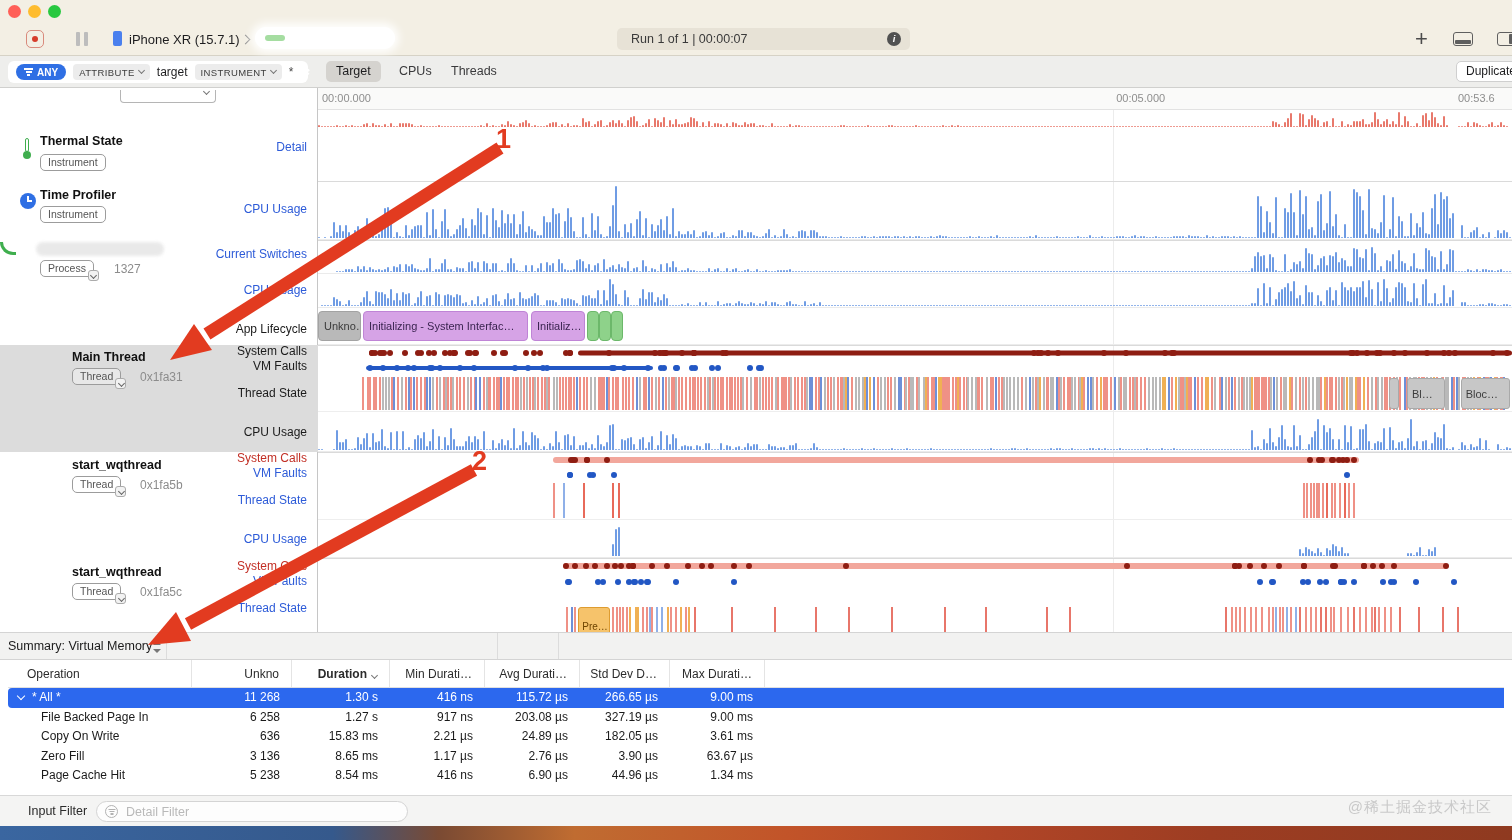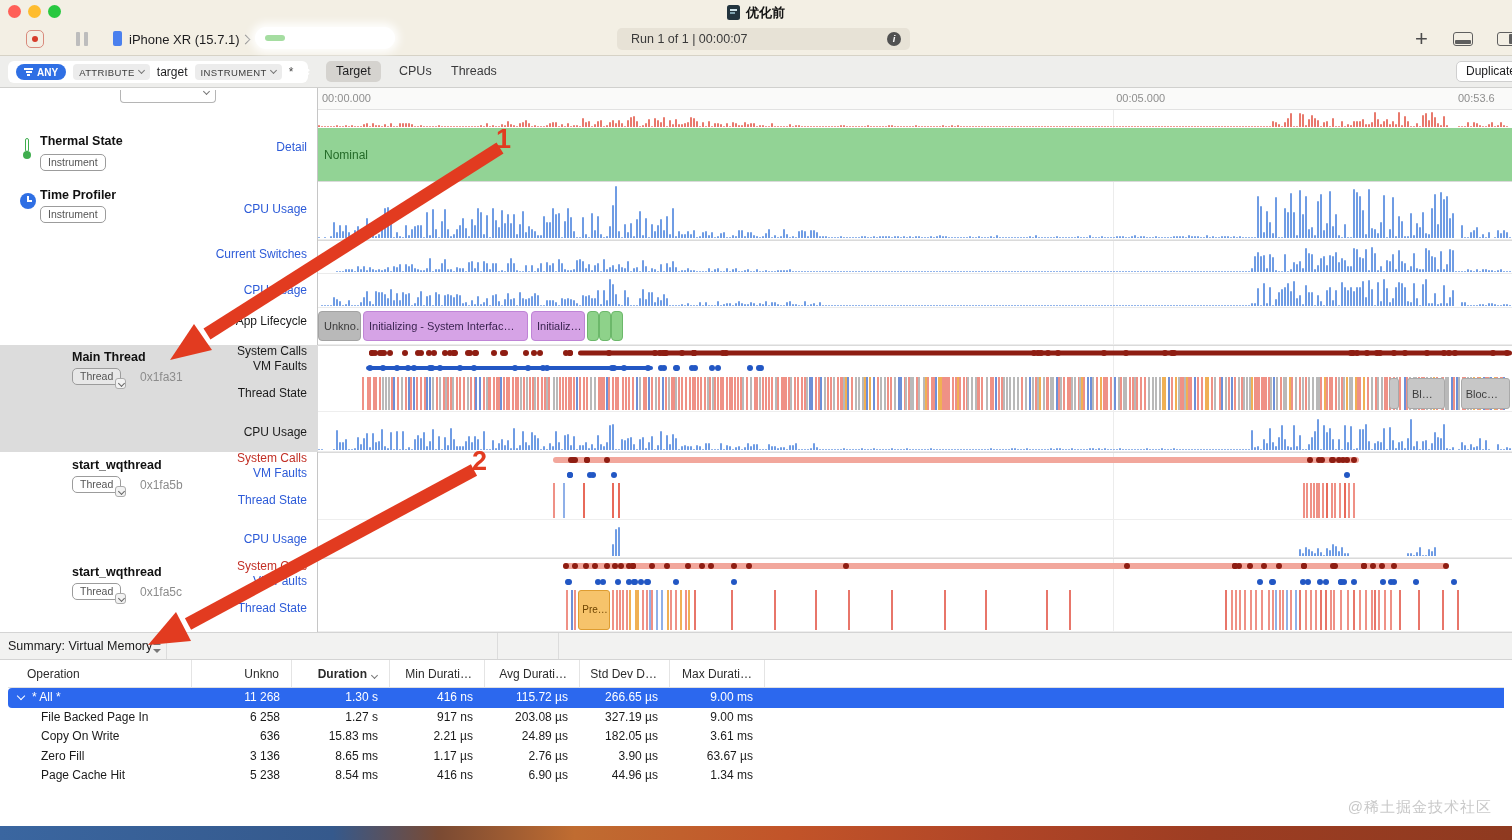--- a/index.html
+++ b/index.html
@@ -159,21 +159,20 @@
         <i></i>
       </div>
 
     <span class="phone-ic"></span>
     <span class="dev-text">iPhone XR (15.7.1)</span>
     <span class="dev-chev"></span>
     <div class="dev-blob">
         <i></i>
       </div>
 
-    <div class="win-title"><span class="doc-ic"></span><span>优化前</span></div>
 
     <div class="run-pill">
       <span>Run 1 of 1  |  00:00:07</span>
       <span class="info-ic">i</span>
     </div>
 
     <span class="plus-ic">+</span>
     <span class="panel-ic b" style="left:1453px"></span>
     <span class="panel-ic r" style="left:1497px"></span>
   </div>
@@ -222,20 +221,26 @@
         <div class="tname" style="top:6px">Thermal State</div>
         <div class="badge" style="left:40px;top:26px"><span>Instrument</span></div>
       </div>
 
       <div class="trow-s" style="top:93px;height:59px">
         <span class="icon-clock"></span>
         <div class="tname" style="top:7px">Time Profiler</div>
         <div class="badge" style="left:40px;top:25px"><span>Instrument</span></div>
       </div>
 
+      <div class="trow-s" style="top:152px;height:105px">
+        <span class="leaf"></span>
+        <div class="redact"></div>
+        <div class="badge" style="left:40px;top:20px"><span>Process</span><i class="bchev"></i></div>
+        <span class="tid" style="left:114px;top:22px">1327</span>
+      </div>
 
       <div class="trow-s" style="top:257px;height:107px">
         <div class="tname" style="left:72px;top:5px">Main Thread</div>
         <div class="badge" style="left:72px;top:23px"><span>Thread</span><i class="bchev"></i></div>
         <span class="tid" style="left:140px;top:25px">0x1fa31</span>
       </div>
 
       <div class="trow-s" style="top:364px;height:106px">
         <div class="tname" style="left:72px;top:6px">start_wqthread</div>
         <div class="badge" style="left:72px;top:24px"><span>Thread</span><i class="bchev"></i></div>
@@ -245,21 +250,21 @@
       <div class="trow-s" style="top:470px;height:74px">
         <div class="tname" style="left:72px;top:7px">start_wqthread</div>
         <div class="badge" style="left:72px;top:25px"><span>Thread</span><i class="bchev"></i></div>
         <span class="tid" style="left:140px;top:27px">0x1fa5c</span>
       </div>
 
       <div class="lane-label blue" style="top:52px">Detail</div>
       <div class="lane-label blue" style="top:114px">CPU Usage</div>
       <div class="lane-label blue" style="top:159px">Current Switches</div>
       <div class="lane-label blue" style="top:195px">CPU Usage</div>
-      <div class="lane-label dk" style="top:226px">App Lifecycle</div>
+      <div class="lane-label dk" style="top:234px">App Lifecycle</div>
       <div class="lane-label dk" style="top:256px">System Calls</div>
       <div class="lane-label dk" style="top:271px">VM Faults</div>
       <div class="lane-label dk" style="top:298px">Thread State</div>
       <div class="lane-label dk" style="top:337px">CPU Usage</div>
       <div class="lane-label red" style="top:363px">System Calls</div>
       <div class="lane-label blue" style="top:378px">VM Faults</div>
       <div class="lane-label blue" style="top:405px">Thread State</div>
       <div class="lane-label blue" style="top:444px">CPU Usage</div>
       <div class="lane-label red" style="top:471px">System Calls</div>
       <div class="lane-label blue" style="top:486px">VM Faults</div>
@@ -662,23 +667,20 @@
           <i style="left:1161px;height:2.0px;background:#e8796c"></i>
           <i style="left:1164px;height:1.5px;background:#e8796c"></i>
           <i style="left:1167px;height:1.5px;background:#e8796c"></i>
           <i style="left:1170px;height:3.0px;background:#e8796c"></i>
           <i style="left:1173px;height:4.8px;background:#e8796c"></i>
           <i style="left:1176px;height:1.5px;background:#e8796c"></i>
           <i style="left:1179px;height:2.4px;background:#e8796c"></i>
           <i style="left:1182px;height:5.2px;background:#e8796c"></i>
           <i style="left:1185px;height:2.5px;background:#e8796c"></i>
           <i style="left:1188px;height:1.5px;background:#e8796c"></i>
-        </div>
-      <div class="lane nominal" style="top:40px;height:53px">
-          <span>Nominal</span>
         </div>
       <div class="lane hist bl" style="top:93px;height:59px">
           <i style="left:0px;height:1.5px;background:#6f9ce4"></i>
           <i style="left:6px;height:1.5px;background:#6f9ce4"></i>
           <i style="left:12px;height:1.7px;background:#6f9ce4"></i>
           <i style="left:15px;height:15.6px;background:#6f9ce4"></i>
           <i style="left:18px;height:6.1px;background:#6f9ce4"></i>
           <i style="left:21px;height:12.6px;background:#6f9ce4"></i>
           <i style="left:24px;height:6.7px;background:#6f9ce4"></i>
           <i style="left:27px;height:12.6px;background:#6f9ce4"></i>
@@ -2895,21 +2897,21 @@
           <s style="left:999px;width:6px;height:6px;background:#2257c4"></s>
           <s style="left:1023px;width:6px;height:6px;background:#2257c4"></s>
           <s style="left:1020px;width:6px;height:6px;background:#2257c4"></s>
           <s style="left:1020px;width:6px;height:6px;background:#2257c4"></s>
           <s style="left:1070px;width:6px;height:6px;background:#2257c4"></s>
           <s style="left:1062px;width:6px;height:6px;background:#2257c4"></s>
           <s style="left:1073px;width:6px;height:6px;background:#2257c4"></s>
           <s style="left:1095px;width:6px;height:6px;background:#2257c4"></s>
           <s style="left:1133px;width:6px;height:6px;background:#2257c4"></s>
         </div>
-      <div class="lane state" style="top:501px;height:43px">
+      <div class="lane state" style="top:518px;height:43px">
           <i style="left:248px;background:#ef9186"></i>
           <i style="left:253px;background:#6e8fd8"></i>
           <i style="left:256px;background:#ef9186"></i>
           <i style="left:294px;background:#ef9186"></i>
           <i style="left:298px;background:#ef9186"></i>
           <i style="left:301px;background:#ef9186"></i>
           <i style="left:304px;background:#ef9186"></i>
           <i style="left:308px;background:#ef9186"></i>
           <i style="left:311px;background:#f0b054"></i>
           <i style="left:317px;background:#f0b054"></i>
@@ -3051,20 +3053,31 @@
           <span class="c num">8.54 ms</span>
           <span class="c num">416 ns</span>
           <span class="c num">6.90 µs</span>
           <span class="c num">44.96 µs</span>
           <span class="c num">1.34 ms</span>
           <span></span>
         </div>
       </div>
   </div>
 
+  <div class="botbar">
+    <span class="lbl">Input Filter</span>
+    <div class="ffield">
+      <span class="fcirc">
+          <i></i>
+          <i></i>
+          <i></i>
+        </span>
+      <input type="text" placeholder="Detail Filter" style="">
+    </div>
+  </div>
 
   <div class="wallpaper"></div>
   <div class="watermark">@稀土掘金技术社区</div>
 
   <svg class="arrows" viewBox="0 0 1512 840">
     <line x1="500" y1="148" x2="207" y2="334" stroke="#e23b20" stroke-width="13"></line>
     <polygon points="170,360 194,324 212,350" fill="#e23b20"></polygon>
     <line x1="474" y1="470" x2="188" y2="624" stroke="#e23b20" stroke-width="13"></line>
     <polygon points="148,645 176,612 191,641" fill="#e23b20"></polygon>
   </svg>

